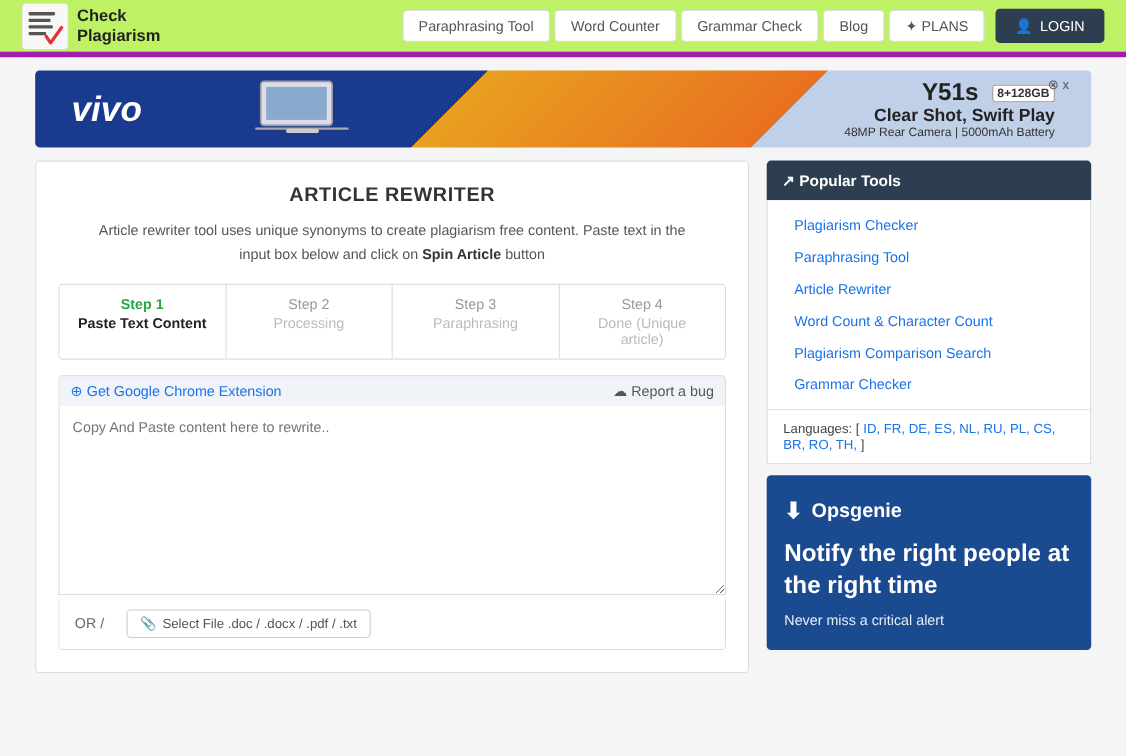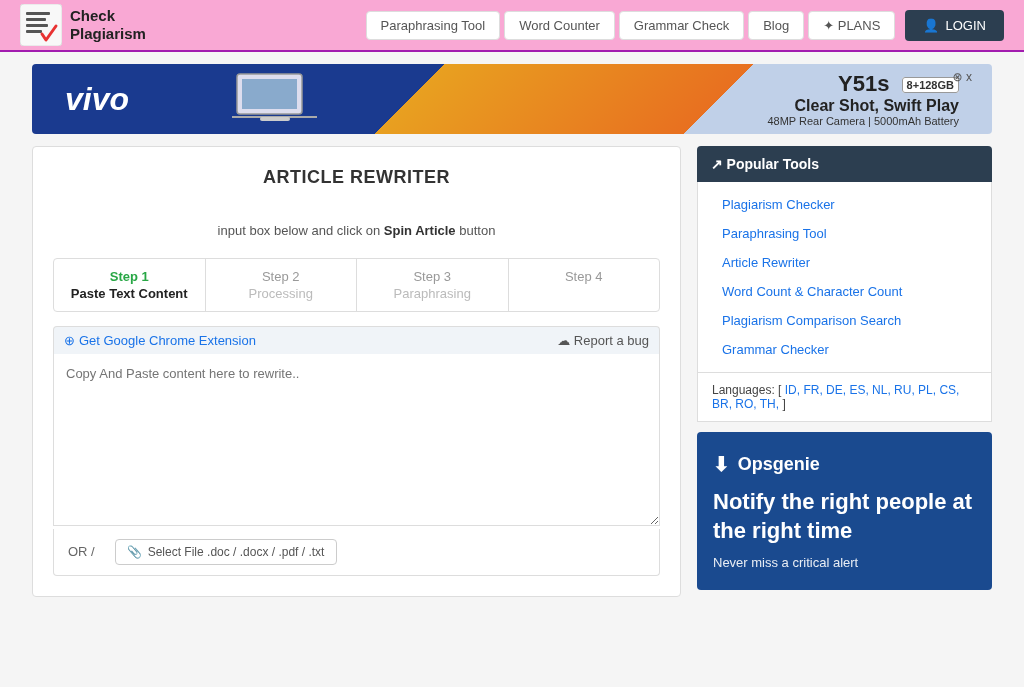--- a/index.html
+++ b/index.html
@@ -1,21 +1,21 @@
 <!DOCTYPE html>
 <html><head>
   <meta charset="utf-8">
   <style>
     * { box-sizing: border-box; margin: 0; padding: 0; }
     body { font-family: Arial, sans-serif; font-size: 14px; background: #f5f5f5; color: #333; }
 
     
     .header {
-      background: #f9a8d4;
-      border-bottom: 2px solid #a21caf;
+      background: #bef264;
+      border-bottom: 5px solid #a21caf;
       display: flex;
       align-items: center;
       padding: 0 20px;
       height: 52px;
       gap: 43px;
     }
     .logo-area {
       display: flex;
       align-items: center;
       margin-right: auto;
@@ -383,21 +383,21 @@
     </div>
     <div class="ad-close">⊗ x</div>
   </div>
 </div>
 
 <div class="main-container">
 
   <div class="left-panel">
     <h1 class="article-title">ARTICLE REWRITER</h1>
     <p class="article-desc">
-      <br>
+      <span>Article rewriter tool uses unique synonyms to create plagiarism free content. Paste text in the</span><br>
       <span>input box below and click on</span>
       <span class="spin-btn-text">Spin Article</span>
       <span>button</span>
     </p>
 
     
     <div class="steps-container">
       <div class="step active">
         <span class="step-num">Step 1</span>
         <span class="step-label">Paste Text Content</span>
@@ -405,20 +405,21 @@
       <div class="step inactive">
         <span class="step-num">Step 2</span>
         <span class="step-label">Processing</span>
       </div>
       <div class="step inactive">
         <span class="step-num">Step 3</span>
         <span class="step-label">Paraphrasing</span>
       </div>
       <div class="step inactive">
         <span class="step-num">Step 4</span>
+        <span class="step-label">Done (Unique article)</span>
       </div>
     </div>
 
     
     <div class="editor-toolbar">
       <a class="chrome-ext-link">
         <span>⊕</span>
         <span>Get Google Chrome Extension</span>
       </a>
       <a class="report-bug-link">☁ Report a bug</a>

